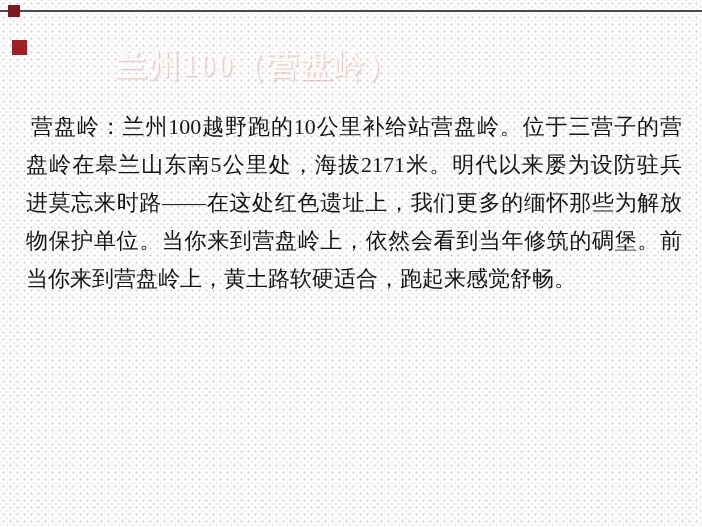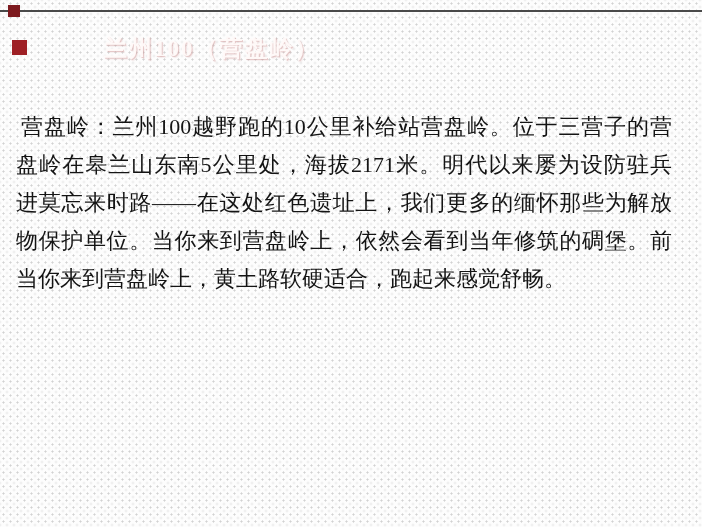--- a/index.html
+++ b/index.html
@@ -20,31 +20,31 @@
     background-position:0 0,3.5px 3.5px;
   }
   .top-rule{
     position:absolute;left:0;top:10px;width:702px;height:2px;
   }
   .decor-square{position:absolute;}
   .sq-top{left:8px;top:5px;width:12px;height:12px;}
   .sq-bottom{left:12px;top:40px;width:15px;height:15px;}
   .ghost-title{
     position:absolute;left:104px;top:33px;
-    margin:0;
-    font-size:23px;font-weight:bold;
+    margin:12px;
+    font-size:31px;font-weight:bold;
     letter-spacing:2px;
     color:rgba(255,250,249,0.96);           
     text-shadow:1px 1px 0 rgba(205,145,145,0.40),
                 2px 2px 1px rgba(225,190,190,0.25);
     white-space:nowrap;
     user-select:none;
   }
   .body-text{
-    position:absolute;left:16px;top:108px;width:656px;
+    position:absolute;left:26px;top:108px;width:656px;
     color:#141414;
     font-size:22px;
     line-height:38px;
   }
   .body-line{
     text-align:justify;
     text-align-last:justify;
     height:38px;
     overflow:hidden;
   }

